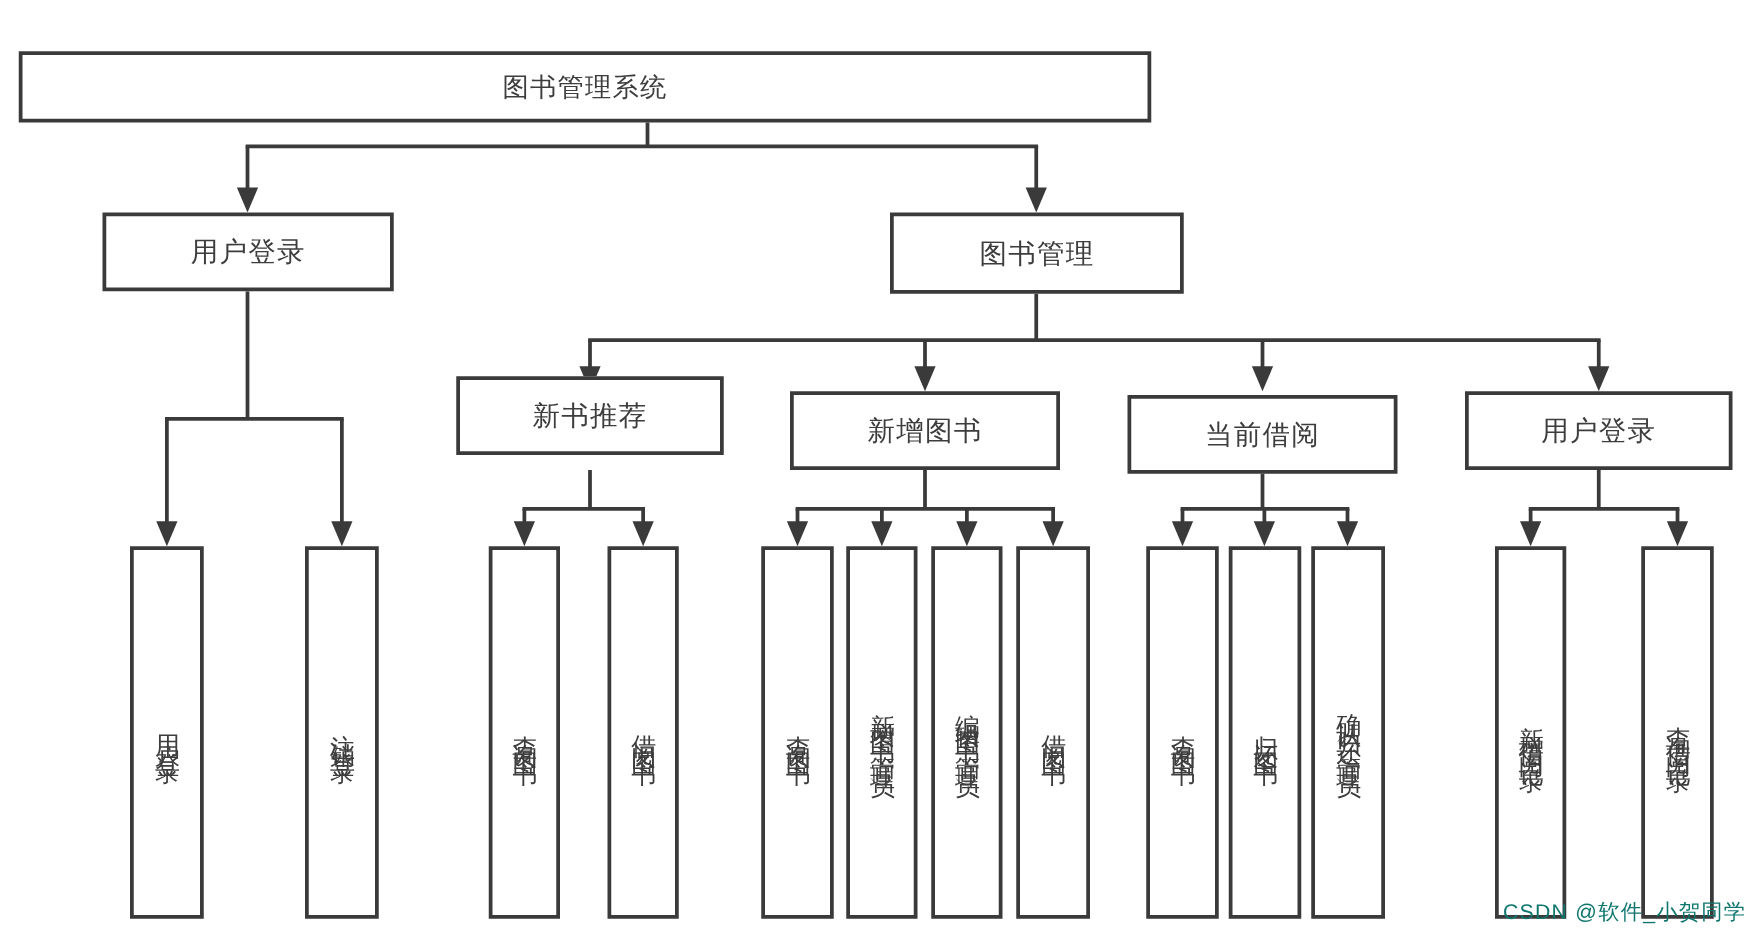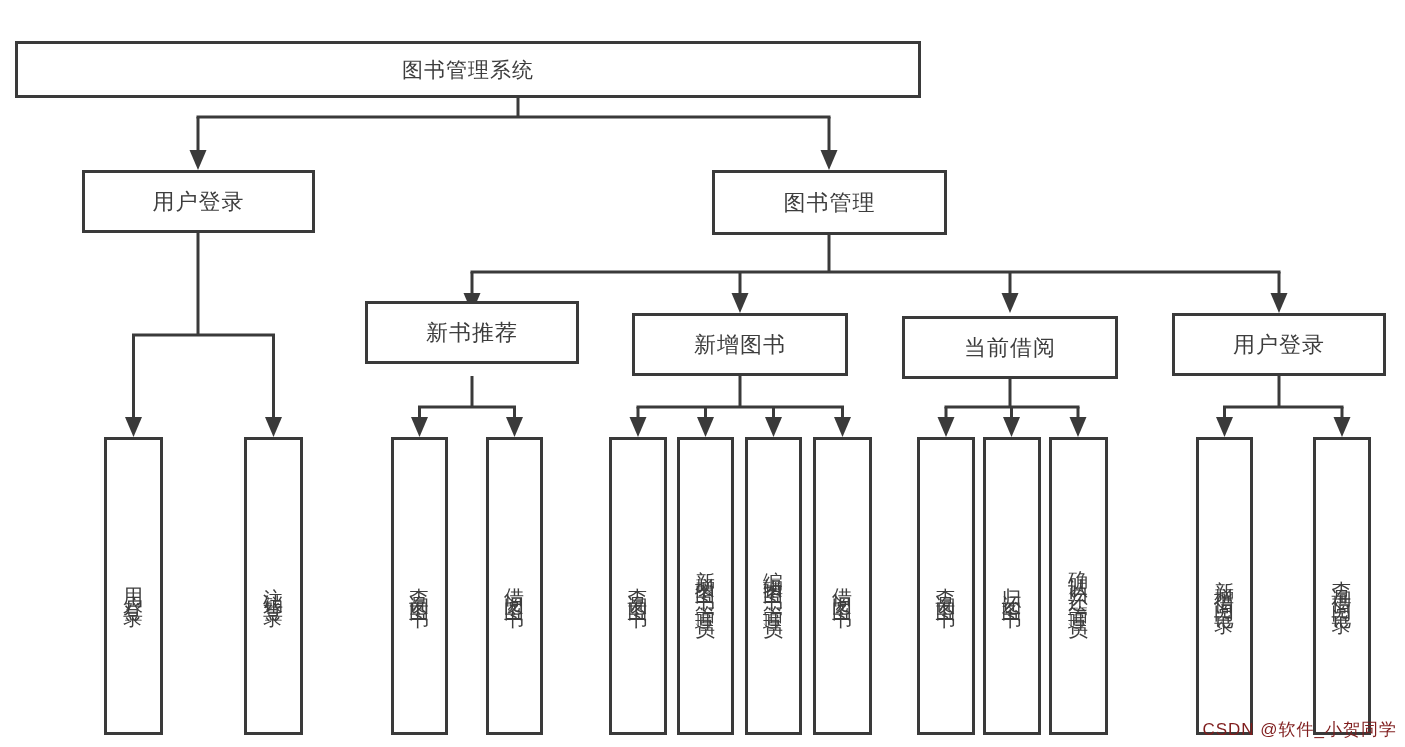--- a/index.html
+++ b/index.html
@@ -49,21 +49,21 @@
     text-orientation: mixed;
     font-size: 20px;
     letter-spacing: 7px;
     line-height: 1;
     white-space: nowrap;
   }
   .watermark {
     position: absolute;
     right: 8px;
     bottom: 6px;
-    color: #7f1d1d;
+    color: #0f766e;
     font-size: 17px;
     letter-spacing: 1px;
     z-index: 3;
     white-space: nowrap;
   }
 </style>
 </head>
 <body>
 
 <div id="stage">

